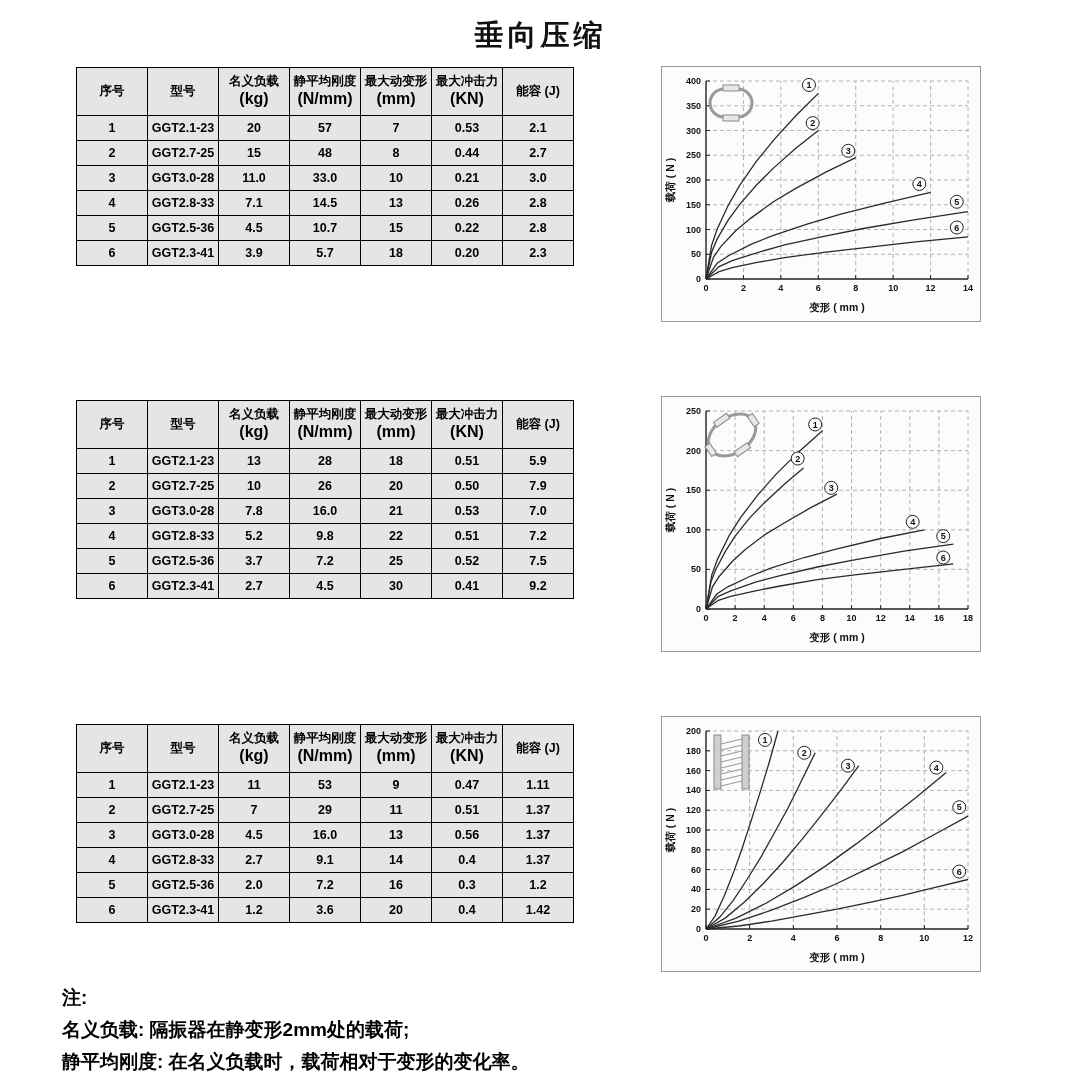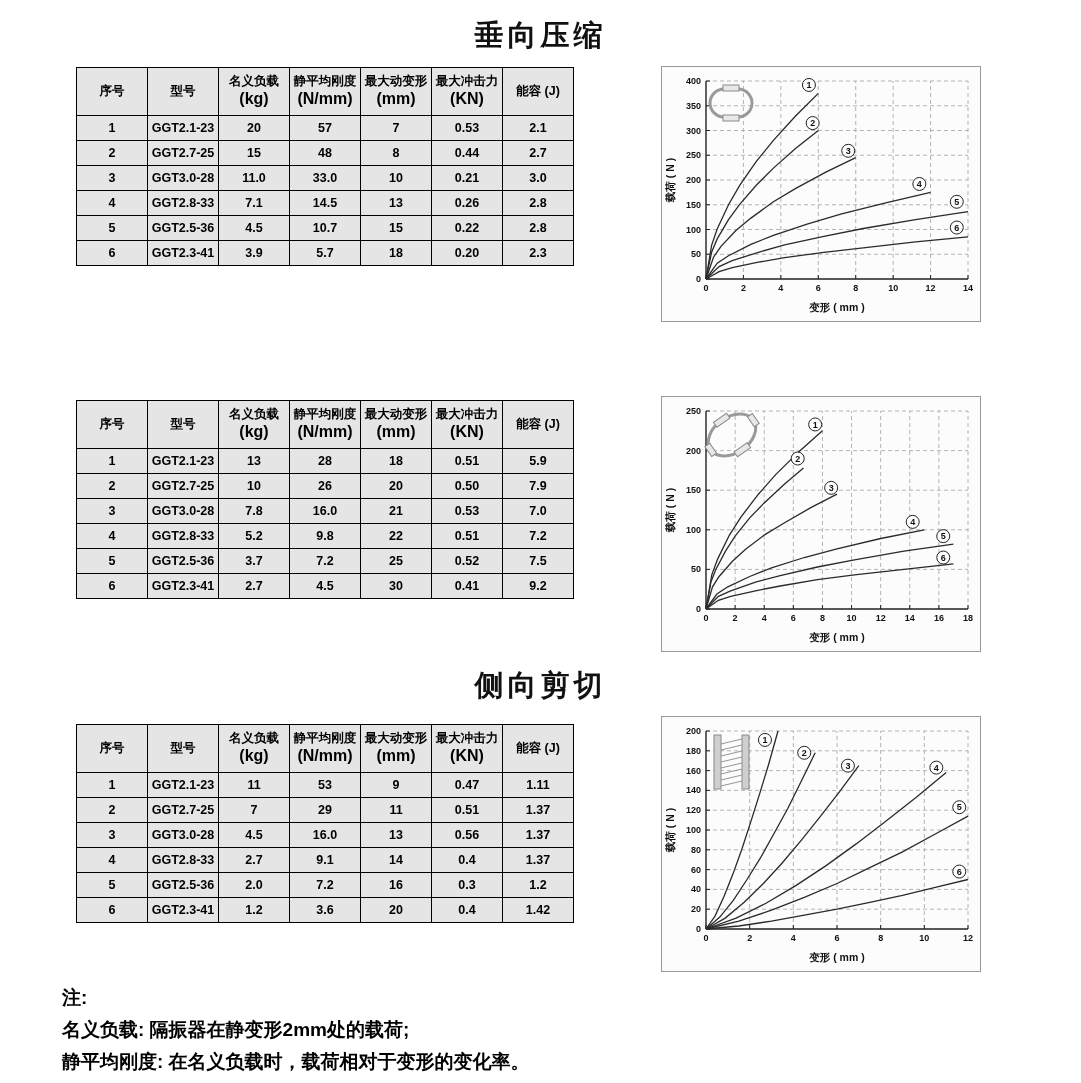--- a/index.html
+++ b/index.html
@@ -360,21 +360,20 @@
             <ellipse cx="70" cy="38" rx="26" ry="18" fill="none" stroke="#9a9a9a" stroke-width="3"></ellipse>
             <rect x="62" y="17" width="16" height="6" fill="#e8e8e8" stroke="#8a8a8a" stroke-width="1"></rect>
             <rect x="62" y="53" width="16" height="6" fill="#e8e8e8" stroke="#8a8a8a" stroke-width="1"></rect>
             <rect x="41" y="32" width="6" height="12" fill="#e8e8e8" stroke="#8a8a8a" stroke-width="1"></rect>
             <rect x="93" y="32" width="6" height="12" fill="#e8e8e8" stroke="#8a8a8a" stroke-width="1"></rect>
           </g>
         </g>
       </svg>
   </div>
 
-  <div class="sec-title" id="title3">侧向剪切</div>
   <table class="spec-table" id="table3">
       <thead>
         <tr>
           <th>
             <div class="h-label">序号</div>
           </th>
           <th>
             <div class="h-label">型号</div>
           </th>
           <th>

